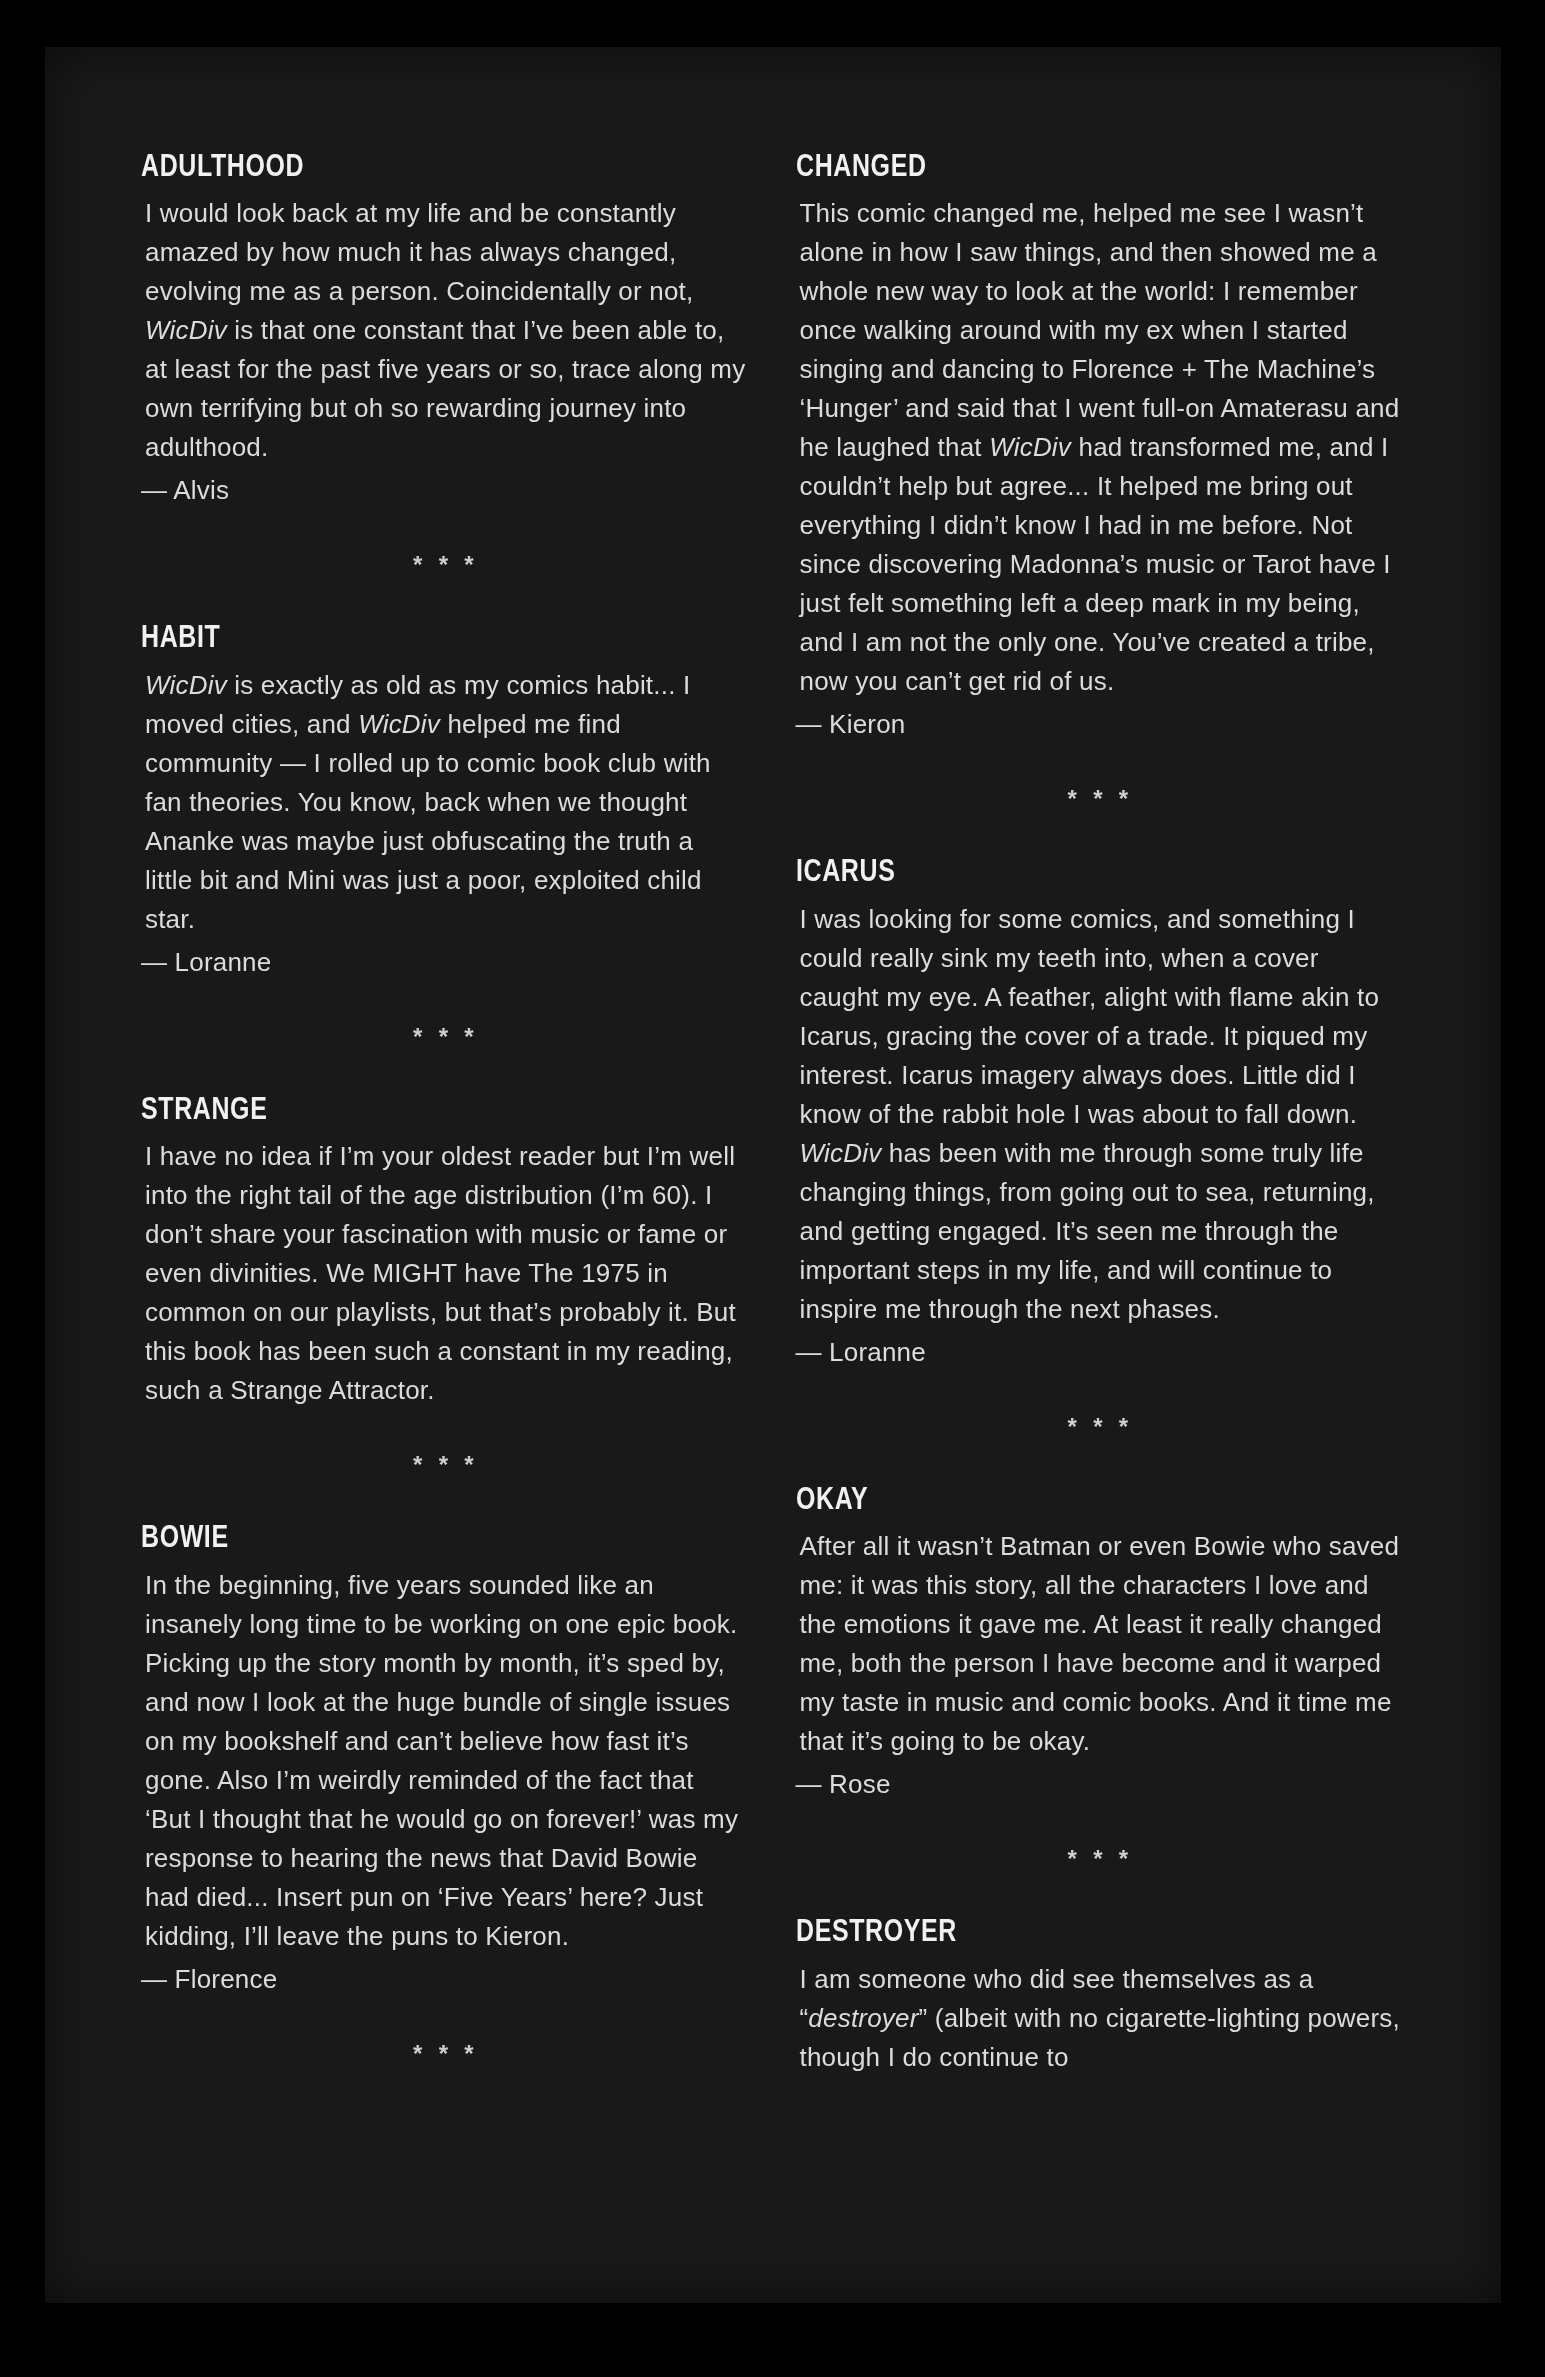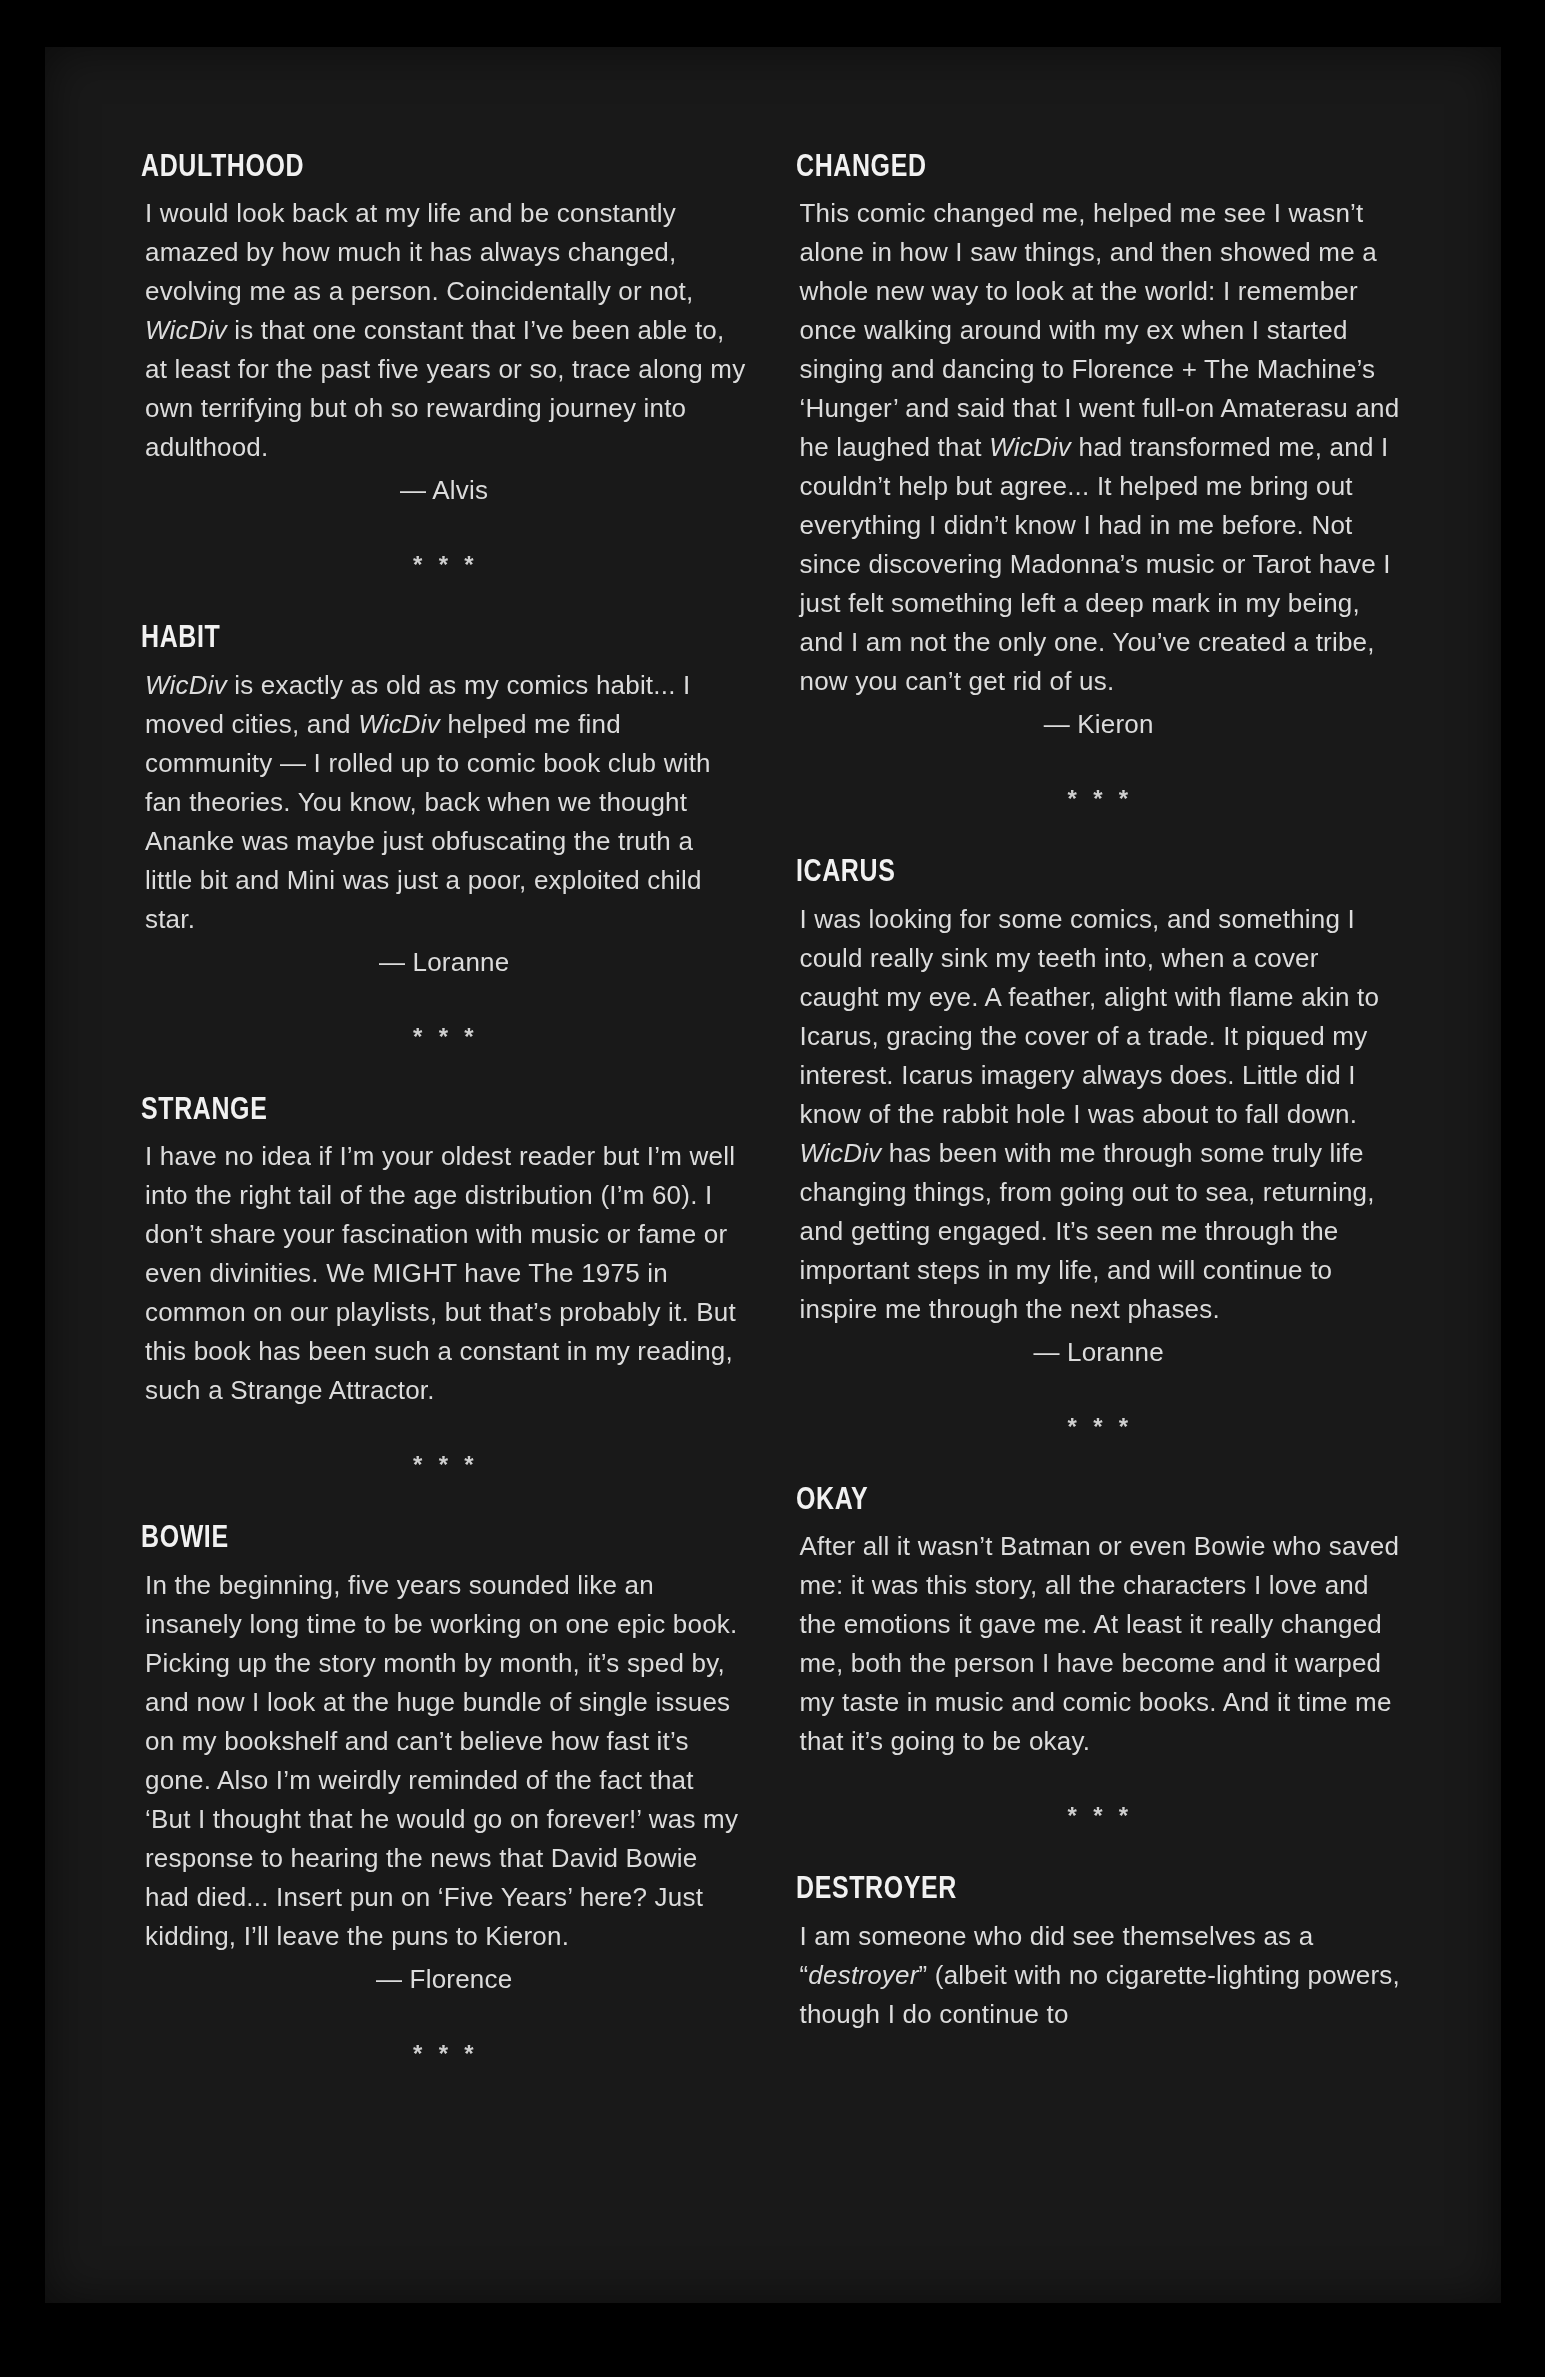--- a/index.html
+++ b/index.html
@@ -64,21 +64,21 @@
     letter-spacing: 0.2px;
     color: #dcdcdc;
   }
   .section-body i {
     font-style: italic;
   }
   .attribution {
     font-size: 26px;
     line-height: 39px;
     letter-spacing: 0.2px;
-    text-align: center;
+    text-align: left;
     color: #dcdcdc;
     padding-right: 3.2px;
   }
   .separator {
     margin: 35px 0;
     text-align: center;
     font-size: 24px;
     line-height: 39px;
     letter-spacing: 4.8px;
     color: #cfcfcf;
@@ -112,20 +112,21 @@
           <h2 class="section-title"><span class="condensed">CHANGED</span></h2>
           <p class="section-body"><span>This comic changed me, helped me see I wasn’t alone in how I saw things, and then showed me a whole new way to look at the world: I remember once walking around with my ex when I started singing and dancing to Florence + The Machine’s ‘Hunger’ and said that I went full-on Amaterasu and he laughed that </span><i>WicDiv</i><span> had transformed me, and I couldn’t help but agree... It helped me bring out everything I didn’t know I had in me before. Not since discovering Madonna’s music or Tarot have I just felt something left a deep mark in my being, and I am not the only one. You’ve created a tribe, now you can’t get rid of us.</span></p>
           <div class="attribution">— Kieron</div>
           <div class="separator">* * *</div>
           <h2 class="section-title"><span class="condensed">ICARUS</span></h2>
           <p class="section-body"><span>I was looking for some comics, and something I could really sink my teeth into, when a cover caught my eye. A feather, alight with flame akin to Icarus, gracing the cover of a trade. It piqued my interest. Icarus imagery always does. Little did I know of the rabbit hole I was about to fall down. </span><i>WicDiv</i><span> has been with me through some truly life changing things, from going out to sea, returning, and getting engaged. It’s seen me through the important steps in my life, and will continue to inspire me through the next phases.</span></p>
           <div class="attribution">— Loranne</div>
           <div class="separator">* * *</div>
           <h2 class="section-title"><span class="condensed">OKAY</span></h2>
           <p class="section-body"><span>After all it wasn’t Batman or even Bowie who saved me: it was this story, all the characters I love and the emotions it gave me. At least it really changed me, both the person I have become and it warped my taste in music and comic books. And it time me that it’s going to be okay.</span></p>
+          <div class="attribution">— Rose</div>
           <div class="separator">* * *</div>
           <h2 class="section-title"><span class="condensed">DESTROYER</span></h2>
           <p class="section-body"><span>I am someone who did see themselves as a “</span><i>destroyer</i><span>” (albeit with no cigarette-lighting powers, though I do continue to</span></p>
         </div>
     </div>
   </div>
 </div>
 
 
 </body></html>

